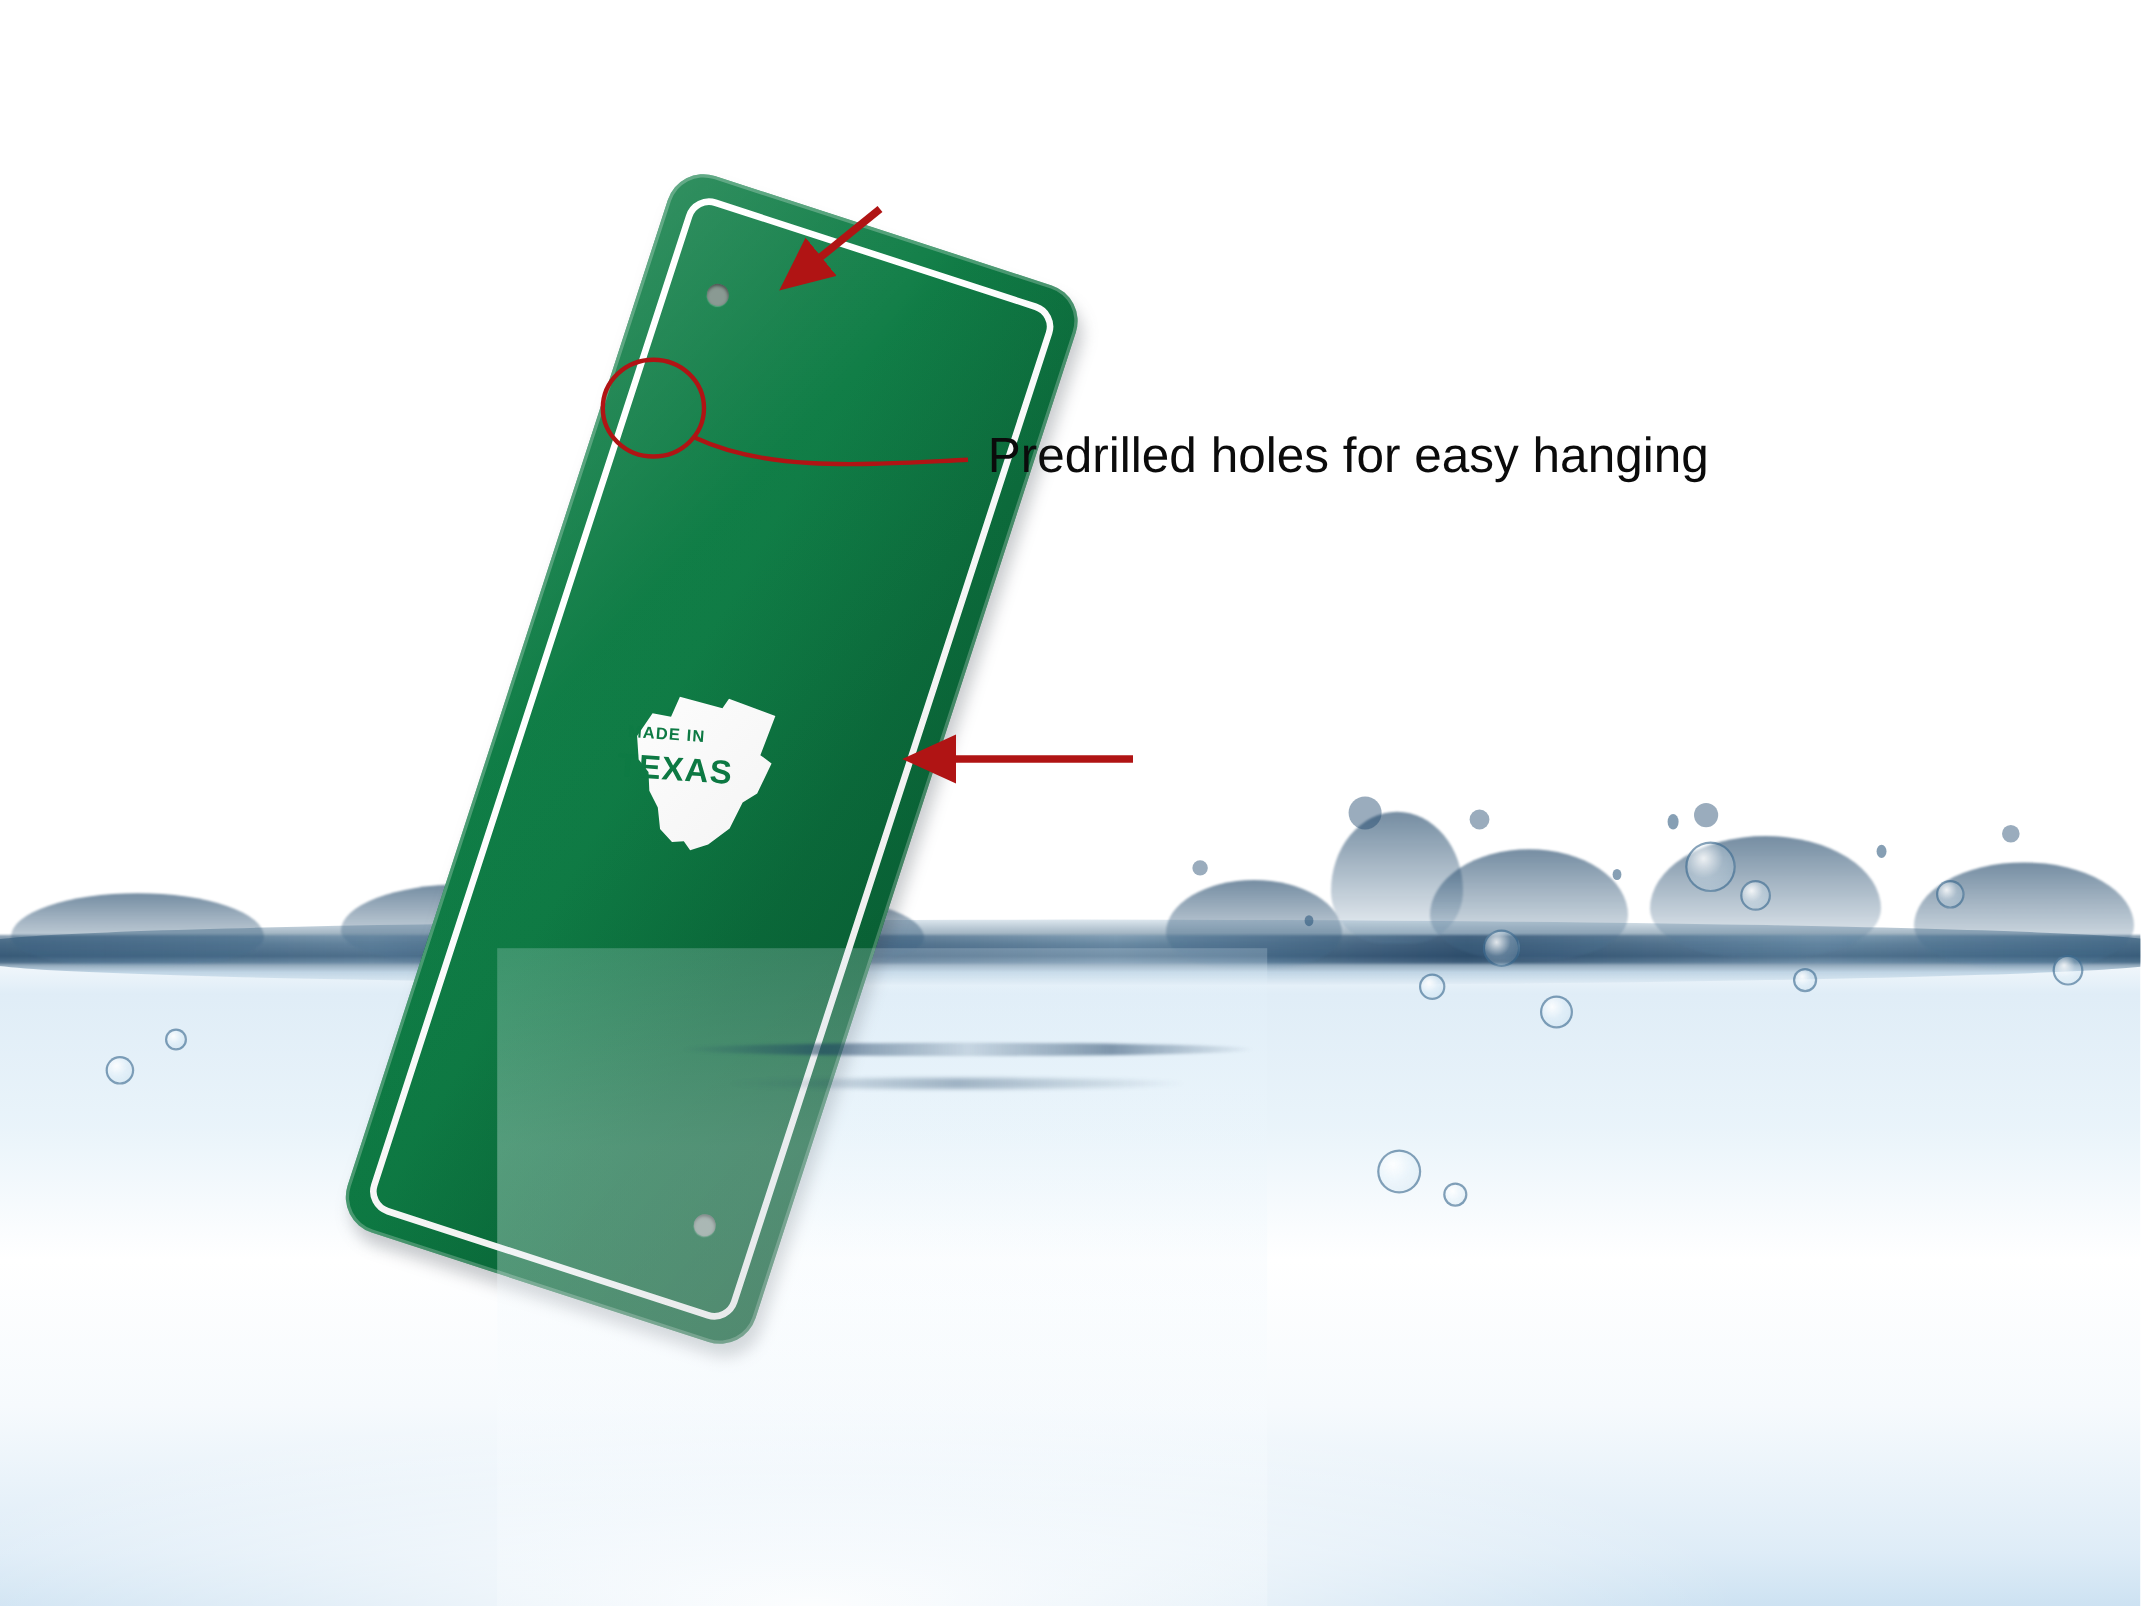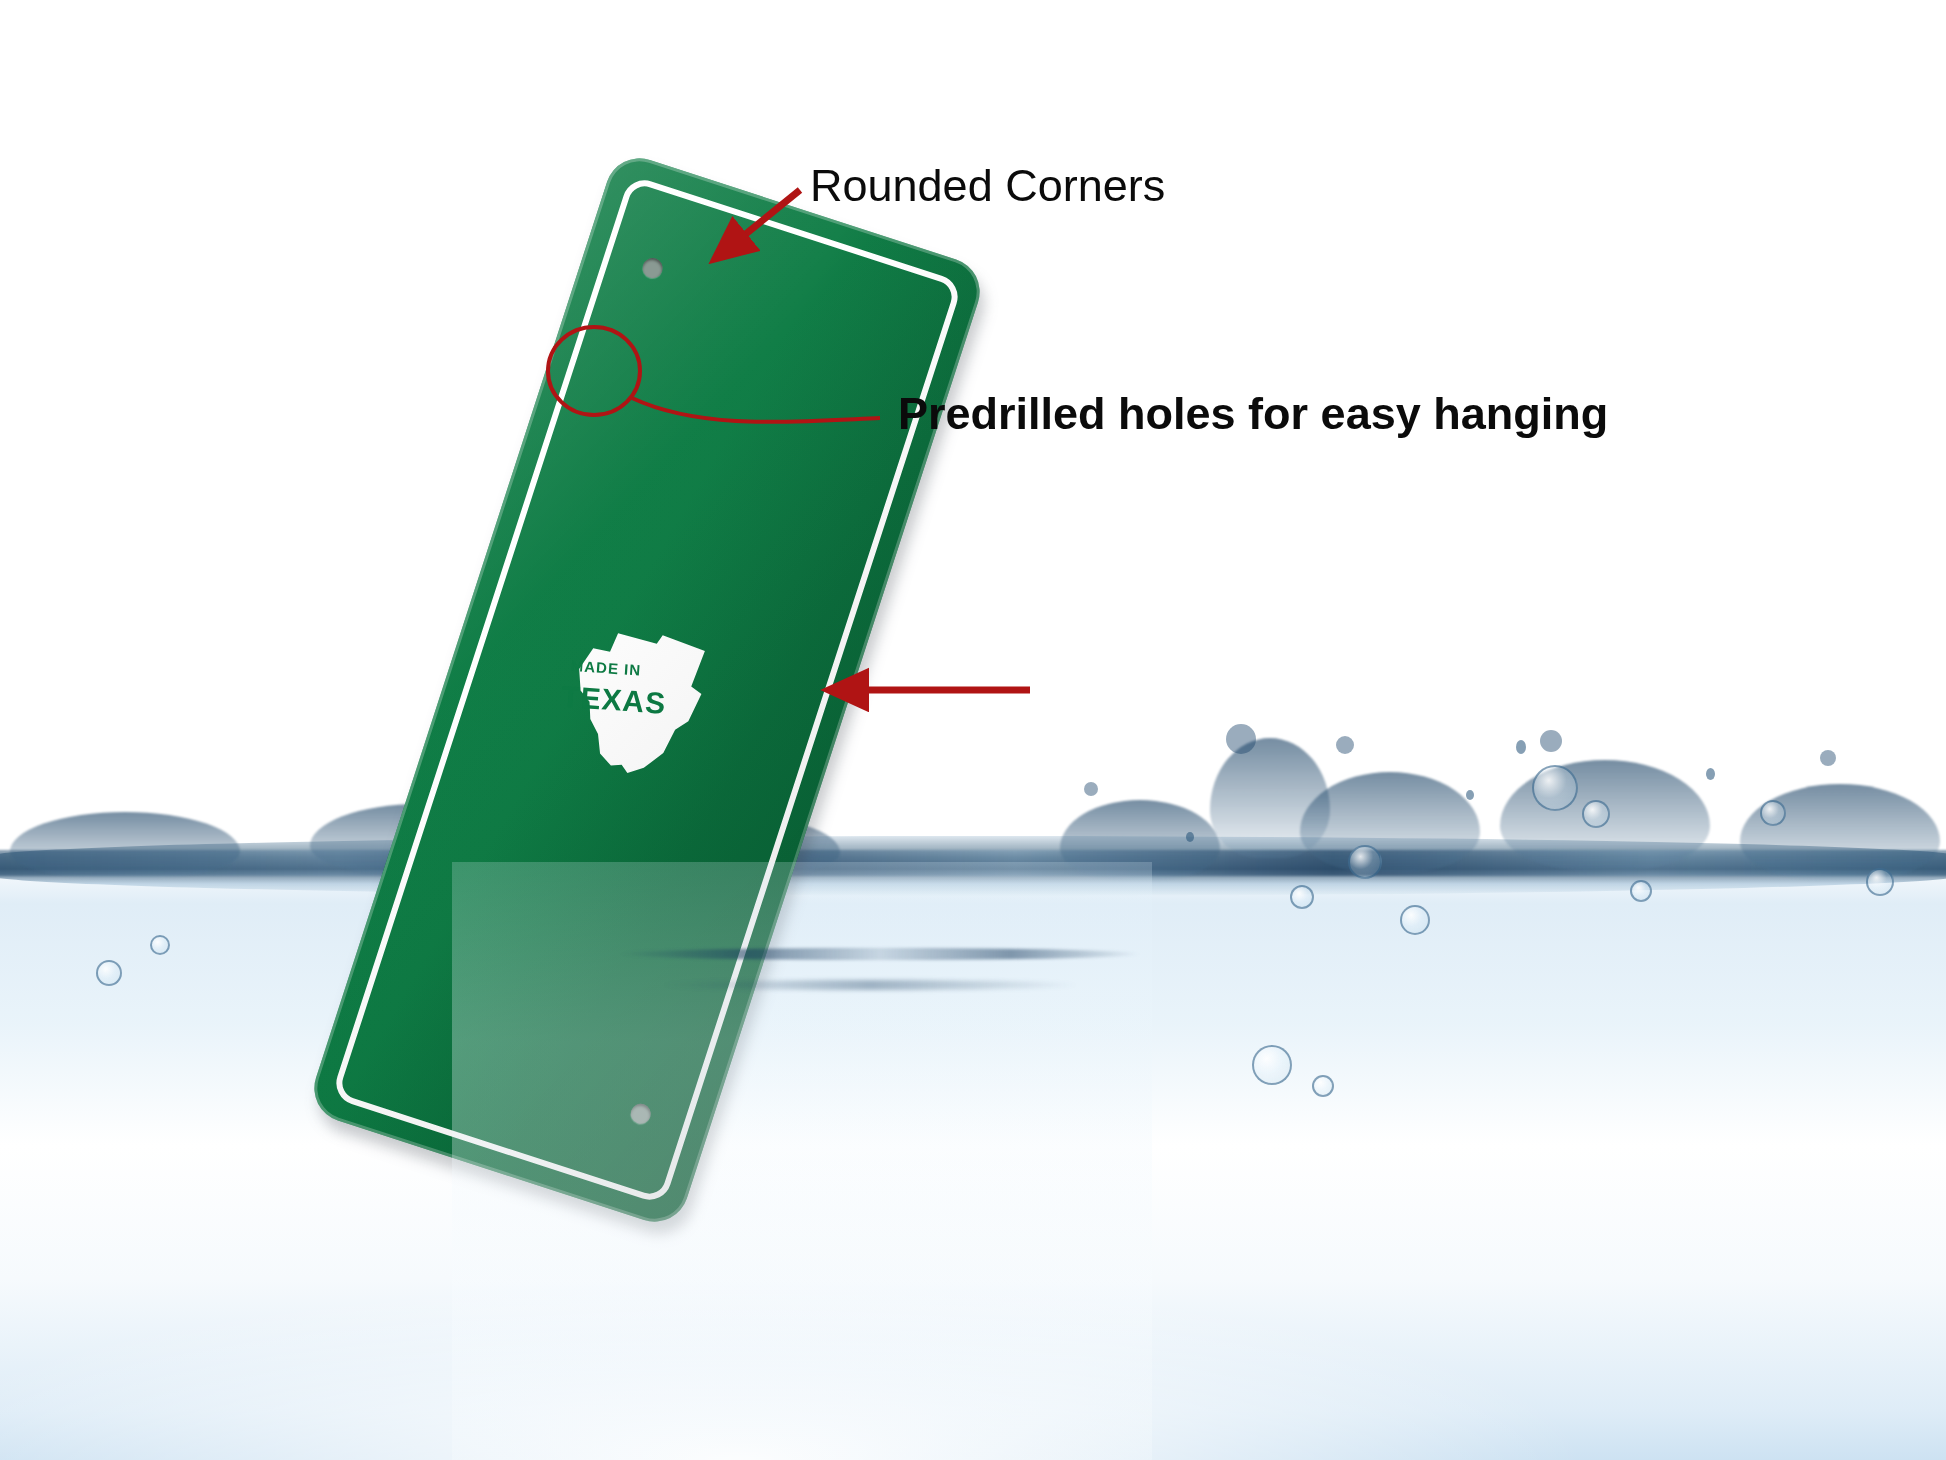--- a/index.html
+++ b/index.html
@@ -190,21 +190,21 @@
     letter-spacing: 0.5px;
   }
   .callout {
     position: absolute;
     font-family: "Liberation Sans", sans-serif;
     font-size: 45px;
     color: #0b0b0b;
     white-space: nowrap;
   }
   .lbl-rounded { left: 810px; top: 160px; }
-  .lbl-holes   { left: 898px; top: 388px; font-weight: bold; }
+  .lbl-holes   { left: 898px; top: 388px; }
   .lbl-alum    { left: 1046px; top: 660px; }
 
   .arrows {
     position: absolute;
     left: 0; top: 0;
     width: 1946px; height: 1460px;
     pointer-events: none;
   }
 </style>
 </head>
@@ -280,21 +280,20 @@
   </div>
 
   <div class="sign-submerged-tint"></div>
 
   <div style="position:absolute; left:620px; top:930px; width:560px; height:90px; pointer-events:none;">
     <div style="position:absolute; left:0; top:18px; width:520px; height:12px; background:linear-gradient(to right, rgba(25,60,95,0.0), rgba(25,60,95,0.55), rgba(25,60,95,0.15), rgba(25,60,95,0.5), rgba(25,60,95,0.0)); border-radius:50%; filter:blur(1.5px);"></div>
     <div style="position:absolute; left:40px; top:50px; width:420px; height:10px; background:linear-gradient(to right, rgba(25,60,95,0.0), rgba(25,60,95,0.35), rgba(25,60,95,0.0)); border-radius:50%; filter:blur(2px);"></div>
   </div>
 
 
-  <div class="callout lbl-rounded">Rounded Corners</div>
   <div class="callout lbl-holes">Predrilled holes for easy hanging</div>
 
   <svg class="arrows" viewBox="0 0 1946 1460" xmlns="http://www.w3.org/2000/svg">
     <defs>
       <marker id="arrowhead" markerWidth="7" markerHeight="7" refX="5.6" refY="3.2" orient="auto">
         <polygon points="0,0 7,3.2 0,6.4" fill="#b01414"></polygon>
       </marker>
     </defs>
 
     <line x1="800" y1="190" x2="716" y2="258" stroke="#b01414" stroke-width="7" marker-end="url(#arrowhead)"></line>

